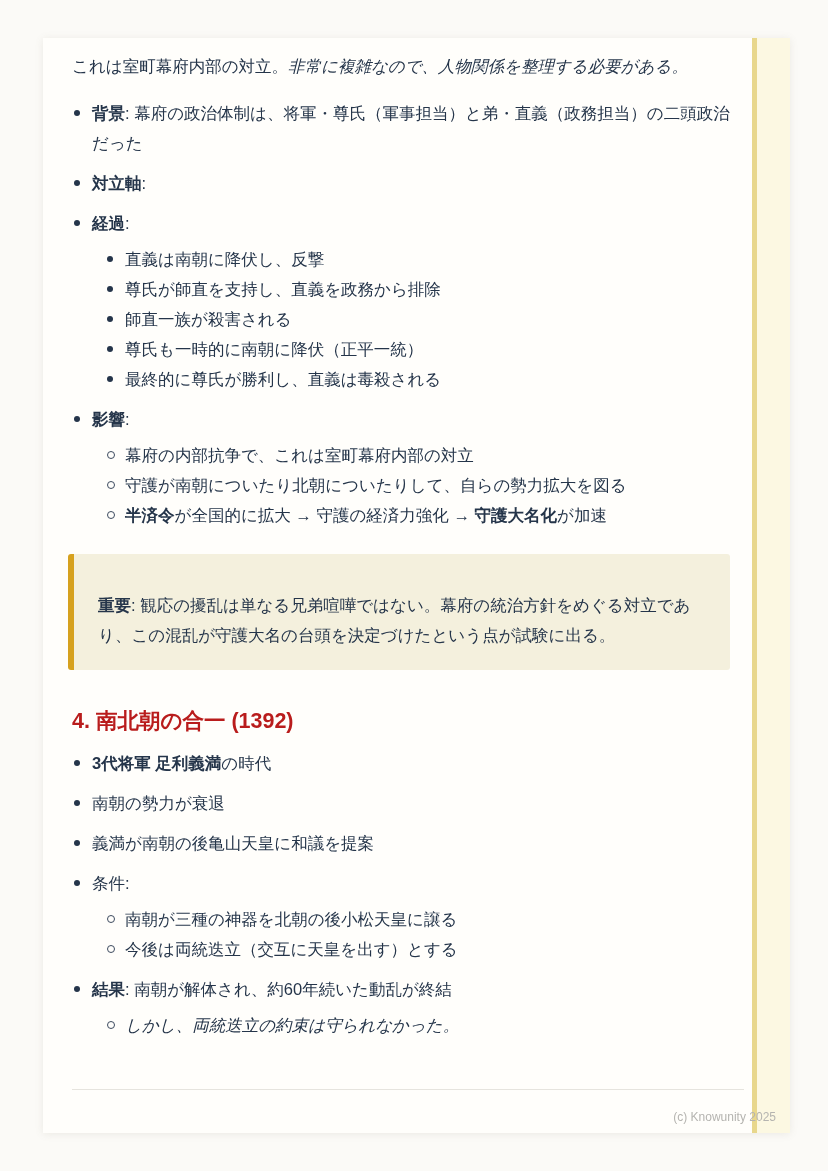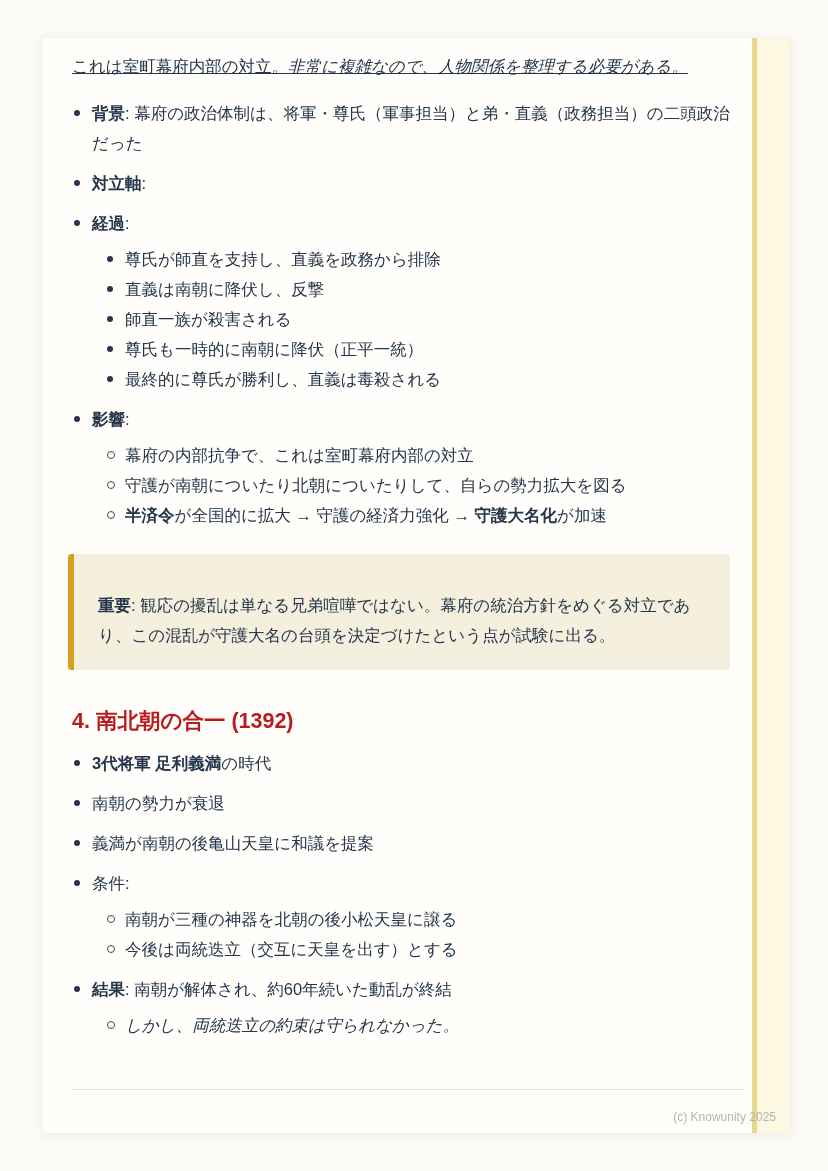--- a/index.html
+++ b/index.html
@@ -24,21 +24,21 @@
     z-index:1;
   }
   .content {
     position:absolute; left:29px; top:13px; width:658px;
     color:#25354a;
     font-size:16.5px;
     line-height:30px;
   }
   .b { font-weight:bold; }
   .i { font-style:italic; }
-  .intro { margin-bottom:17px;text-decoration:underline; }
+  .intro { margin-bottom:17px; }
   .li { display:flex; margin:0 0;justify-content:flex-end; }
   .li.depth0 { margin-top:10px; }
   .marker { flex:0 0 20px; position:relative; }
   .marker .dot {
     position:absolute; left:2px; top:12px;
     width:6px; height:6px; border-radius:50%;
     background:#25354a;
   }
   .marker.circle .dot {
     background:transparent;
@@ -102,27 +102,27 @@
           <span class="marker disc">
             <span class="dot"></span>
           </span>
           <span class="li-text"><span class="b">経過</span><span>:</span></span>
         </div>
         <div class="sublist">
           <div class="li depth1">
             <span class="marker disc">
               <span class="dot"></span>
             </span>
+            <span class="li-text"><span>直義は南朝に降伏し、反撃</span></span>
+          </div>
+          <div class="li depth1">
+            <span class="marker disc">
+              <span class="dot"></span>
+            </span>
             <span class="li-text"><span>尊氏が師直を支持し、直義を政務から排除</span></span>
-          </div>
-          <div class="li depth1">
-            <span class="marker disc">
-              <span class="dot"></span>
-            </span>
-            <span class="li-text"><span>直義は南朝に降伏し、反撃</span></span>
           </div>
           <div class="li depth1">
             <span class="marker disc">
               <span class="dot"></span>
             </span>
             <span class="li-text"><span>師直一族が殺害される</span></span>
           </div>
           <div class="li depth1">
             <span class="marker disc">
               <span class="dot"></span>

